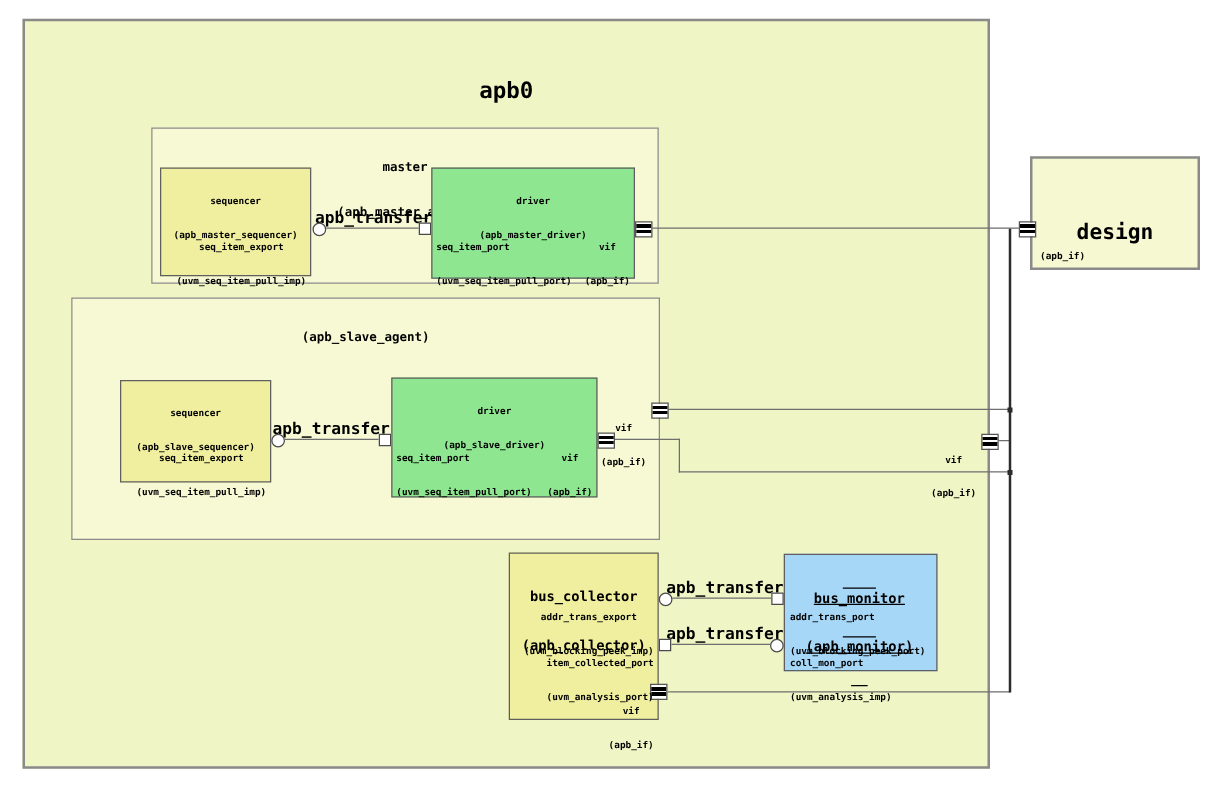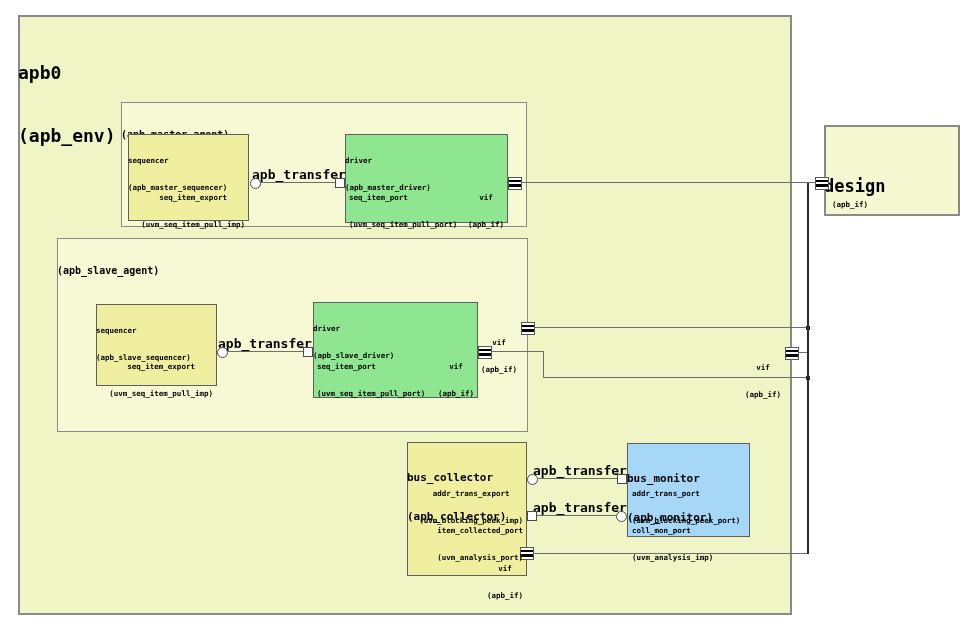--- a/index.html
+++ b/index.html
@@ -8,21 +8,21 @@
     --wire:#6e6e6e; --trunk:#2b2b2b; --box-border:#8a8a8a; --comp-border:#5f5f5f;
   }
   html,body{margin:0;padding:0;background:#fff;}
   #canvas{position:relative;width:971px;height:631px;background:#ffffff;
           font-family:"DejaVu Sans Mono","Liberation Mono",monospace;color:#000;overflow:hidden;}
   .box{position:absolute;box-sizing:border-box;}
   .env{left:18px;top:15px;width:774px;height:600px;background:var(--env-fill);border:2px solid var(--box-border);}
   .agent{background:var(--agent-fill);border:1px solid var(--box-border);}
   .comp{border:1px solid var(--comp-border);}
   .design{left:824px;top:125px;width:136px;height:91px;background:var(--design-fill);border:2px solid var(--box-border);}
-  .ttl{position:absolute;font-weight:bold;white-space:pre;}
+  .ttl{position:absolute;text-align:center;font-weight:bold;white-space:pre;}
   .ttl div{white-space:pre;}
   .t-env{font-size:18px;line-height:21px;}
   .t-agent{font-size:10px;line-height:12px;}
   .t-comp{font-size:7.5px;line-height:9px;}
   .t-cm{font-size:11px;line-height:13px;}
   .t-design{font-size:17px;line-height:23px;}
   .plabel{position:absolute;font-size:7.5px;font-weight:bold;line-height:9px;white-space:pre;}
   .r{text-align:center;}
   .wirelabel{position:absolute;width:90px;text-align:right;font-size:13px;font-weight:bold;line-height:9px;}
   .wire{position:absolute;background:var(--wire);}
@@ -39,20 +39,21 @@
 <div id="canvas">
 
   <div class="box env"></div>
   <div class="ttl t-env" style="left:18px;top:20px;width:774px;">
     <div>apb0</div>
     <div>(apb_env)</div>
   </div>
 
   <div class="box agent" style="left:121px;top:102px;width:406px;height:125px;"></div>
   <div class="ttl t-agent" style="left:121px;top:105px;width:406px;">
+    <div>master</div>
     <div>(apb_master_agent)</div>
   </div>
 
   <div class="box comp" style="left:128px;top:134px;width:121px;height:87px;background:var(--yellow-fill);"></div>
   <div class="ttl t-comp" style="left:128px;top:138px;width:121px;">
     <div>sequencer</div>
     <div>(apb_master_sequencer)</div>
   </div>
 
   <div class="box comp" style="left:345px;top:134px;width:163px;height:89px;background:var(--green-fill);"></div>
@@ -78,21 +79,21 @@
     <div>(apb_slave_driver)</div>
   </div>
 
   <div class="box comp" style="left:407px;top:442px;width:120px;height:134px;background:var(--yellow-fill);"></div>
   <div class="ttl t-cm" style="left:407px;top:445px;width:120px;">
     <div>bus_collector</div>
     <div>(apb_collector)</div>
   </div>
 
   <div class="box comp" style="left:627px;top:443px;width:123px;height:94px;background:var(--blue-fill);"></div>
-  <div class="ttl t-cm" style="left:627px;top:446px;width:121px;">
+  <div class="ttl t-cm" style="left:627px;top:446px;width:121px;text-decoration:underline;">
     <div>bus_monitor</div>
     <div>(apb_monitor)</div>
   </div>
 
   <div class="box design"></div>
   <div class="ttl t-design" style="left:824px;top:129px;width:136px;">
     <div>design</div>
   </div>
 
   <div class="wire" style="left:261px;top:182px;width:74px;height:1px;"></div>

